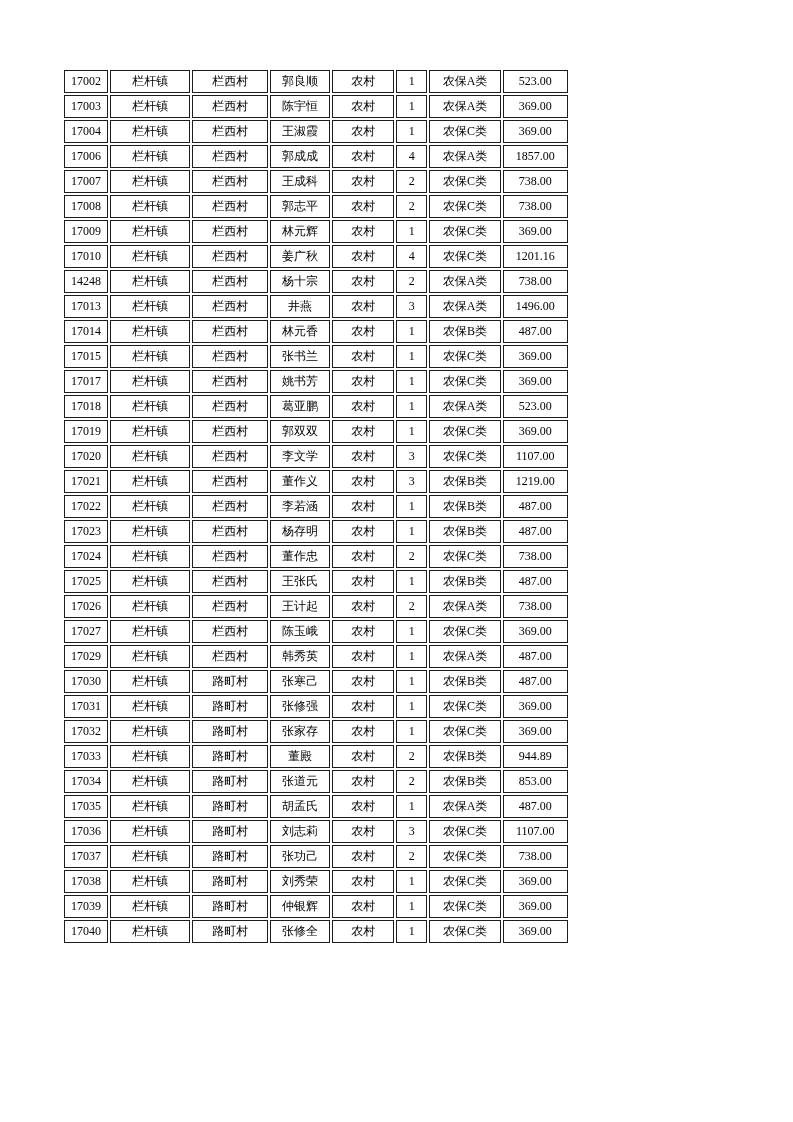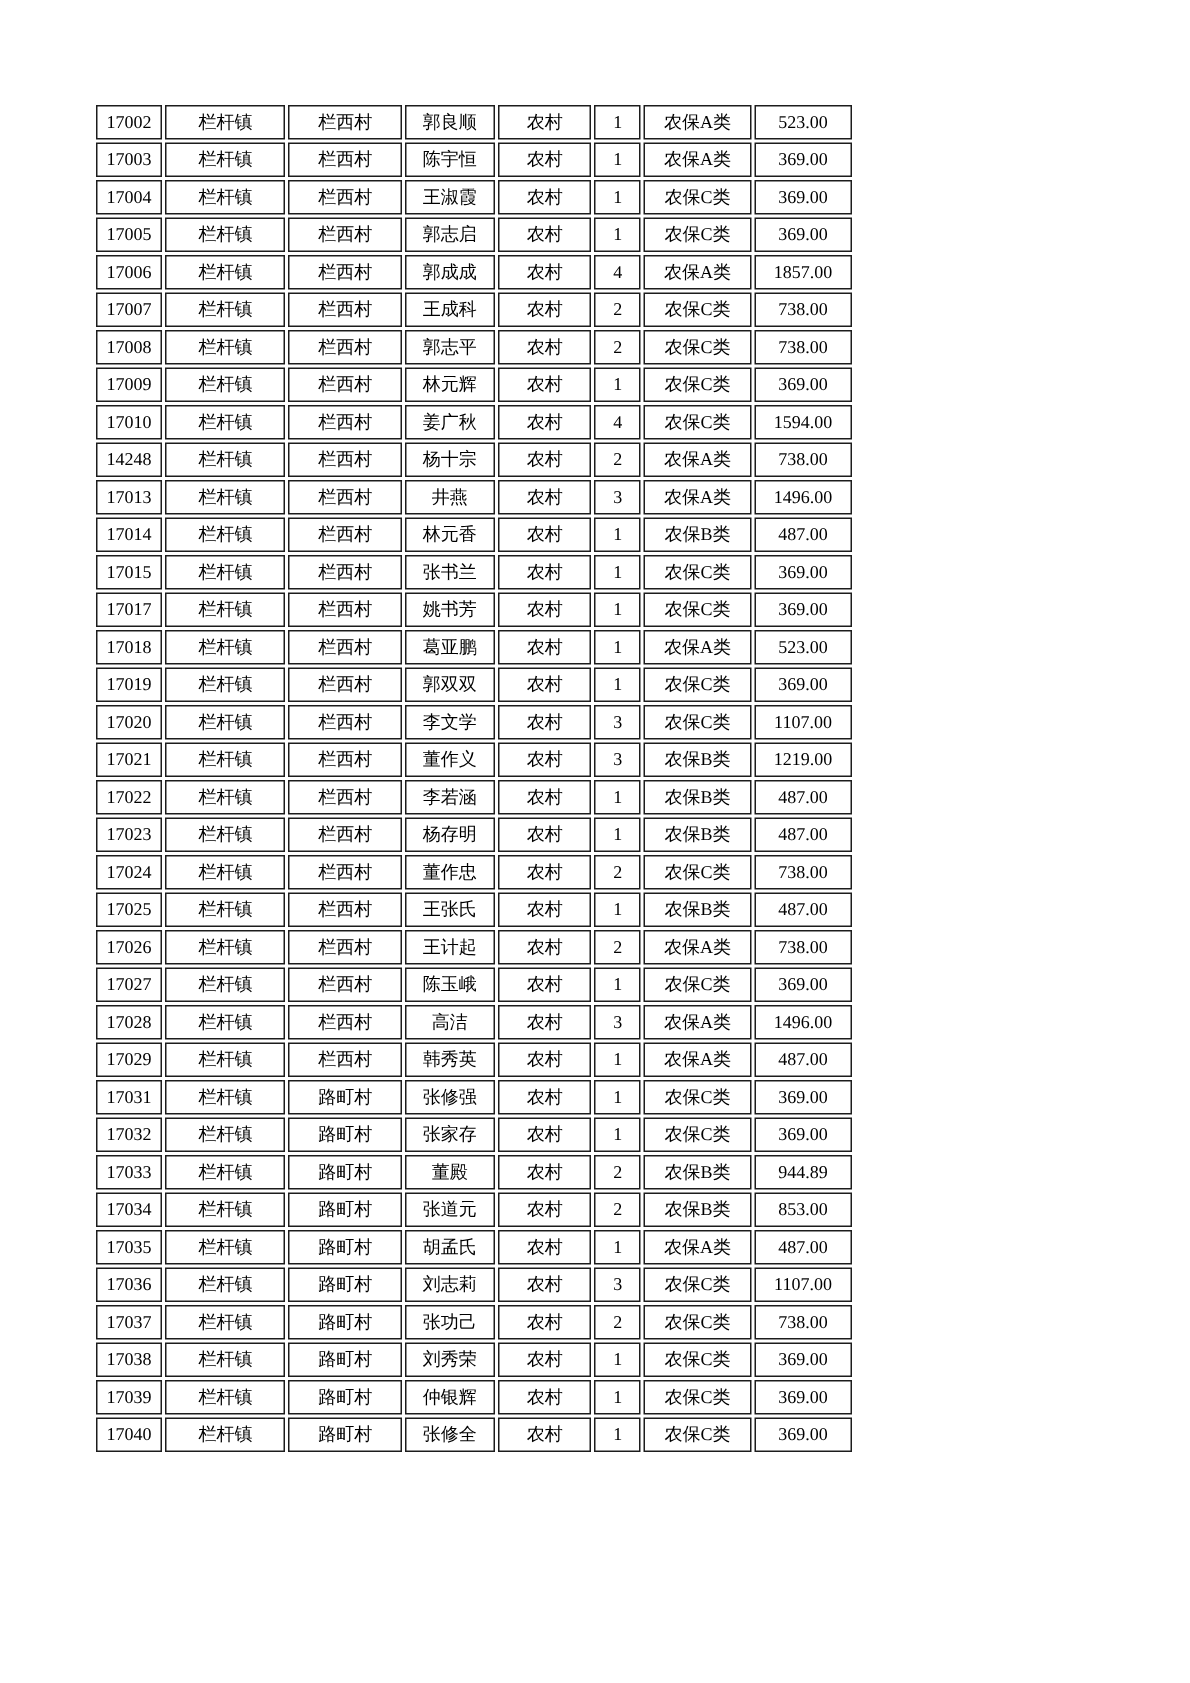--- a/index.html
+++ b/index.html
@@ -83,30 +83,20 @@
           <td>17004</td>
           <td>栏杆镇</td>
           <td>栏西村</td>
           <td>王淑霞</td>
           <td>农村</td>
           <td>1</td>
           <td>农保C类</td>
           <td>369.00</td>
         </tr>
         <tr>
-          <td>17005</td>
-          <td>栏杆镇</td>
-          <td>栏西村</td>
-          <td>郭志启</td>
-          <td>农村</td>
-          <td>1</td>
-          <td>农保C类</td>
-          <td>369.00</td>
-        </tr>
-        <tr>
           <td>17006</td>
           <td>栏杆镇</td>
           <td>栏西村</td>
           <td>郭成成</td>
           <td>农村</td>
           <td>4</td>
           <td>农保A类</td>
           <td>1857.00</td>
         </tr>
         <tr>
@@ -140,21 +130,21 @@
           <td>369.00</td>
         </tr>
         <tr>
           <td>17010</td>
           <td>栏杆镇</td>
           <td>栏西村</td>
           <td>姜广秋</td>
           <td>农村</td>
           <td>4</td>
           <td>农保C类</td>
-          <td>1594.00</td>
+          <td>1201.16</td>
         </tr>
         <tr>
           <td>14248</td>
           <td>栏杆镇</td>
           <td>栏西村</td>
           <td>杨十宗</td>
           <td>农村</td>
           <td>2</td>
           <td>农保A类</td>
           <td>738.00</td>
@@ -293,37 +283,37 @@
           <td>17027</td>
           <td>栏杆镇</td>
           <td>栏西村</td>
           <td>陈玉峨</td>
           <td>农村</td>
           <td>1</td>
           <td>农保C类</td>
           <td>369.00</td>
         </tr>
         <tr>
-          <td>17028</td>
-          <td>栏杆镇</td>
-          <td>栏西村</td>
-          <td>高洁</td>
-          <td>农村</td>
-          <td>3</td>
-          <td>农保A类</td>
-          <td>1496.00</td>
-        </tr>
-        <tr>
           <td>17029</td>
           <td>栏杆镇</td>
           <td>栏西村</td>
           <td>韩秀英</td>
           <td>农村</td>
           <td>1</td>
           <td>农保A类</td>
+          <td>487.00</td>
+        </tr>
+        <tr>
+          <td>17030</td>
+          <td>栏杆镇</td>
+          <td>路町村</td>
+          <td>张寒己</td>
+          <td>农村</td>
+          <td>1</td>
+          <td>农保B类</td>
           <td>487.00</td>
         </tr>
         <tr>
           <td>17031</td>
           <td>栏杆镇</td>
           <td>路町村</td>
           <td>张修强</td>
           <td>农村</td>
           <td>1</td>
           <td>农保C类</td>

